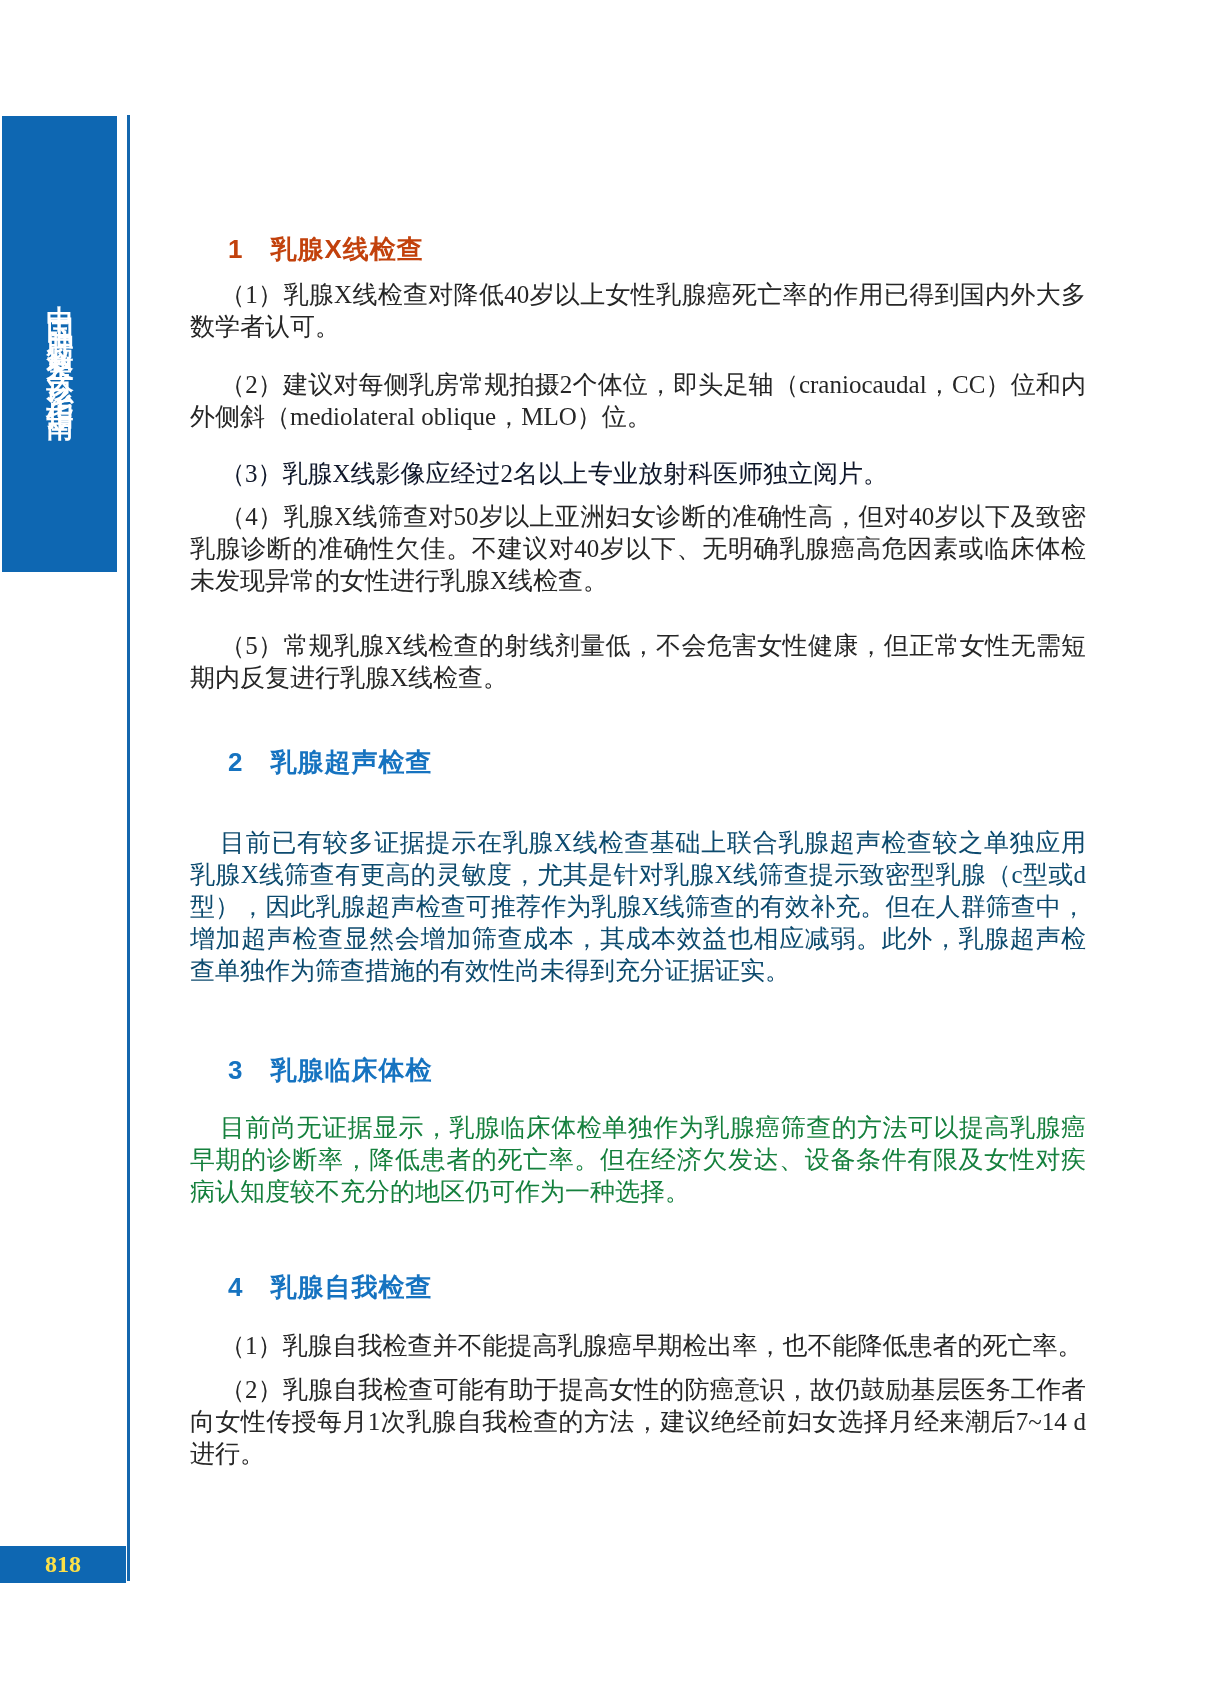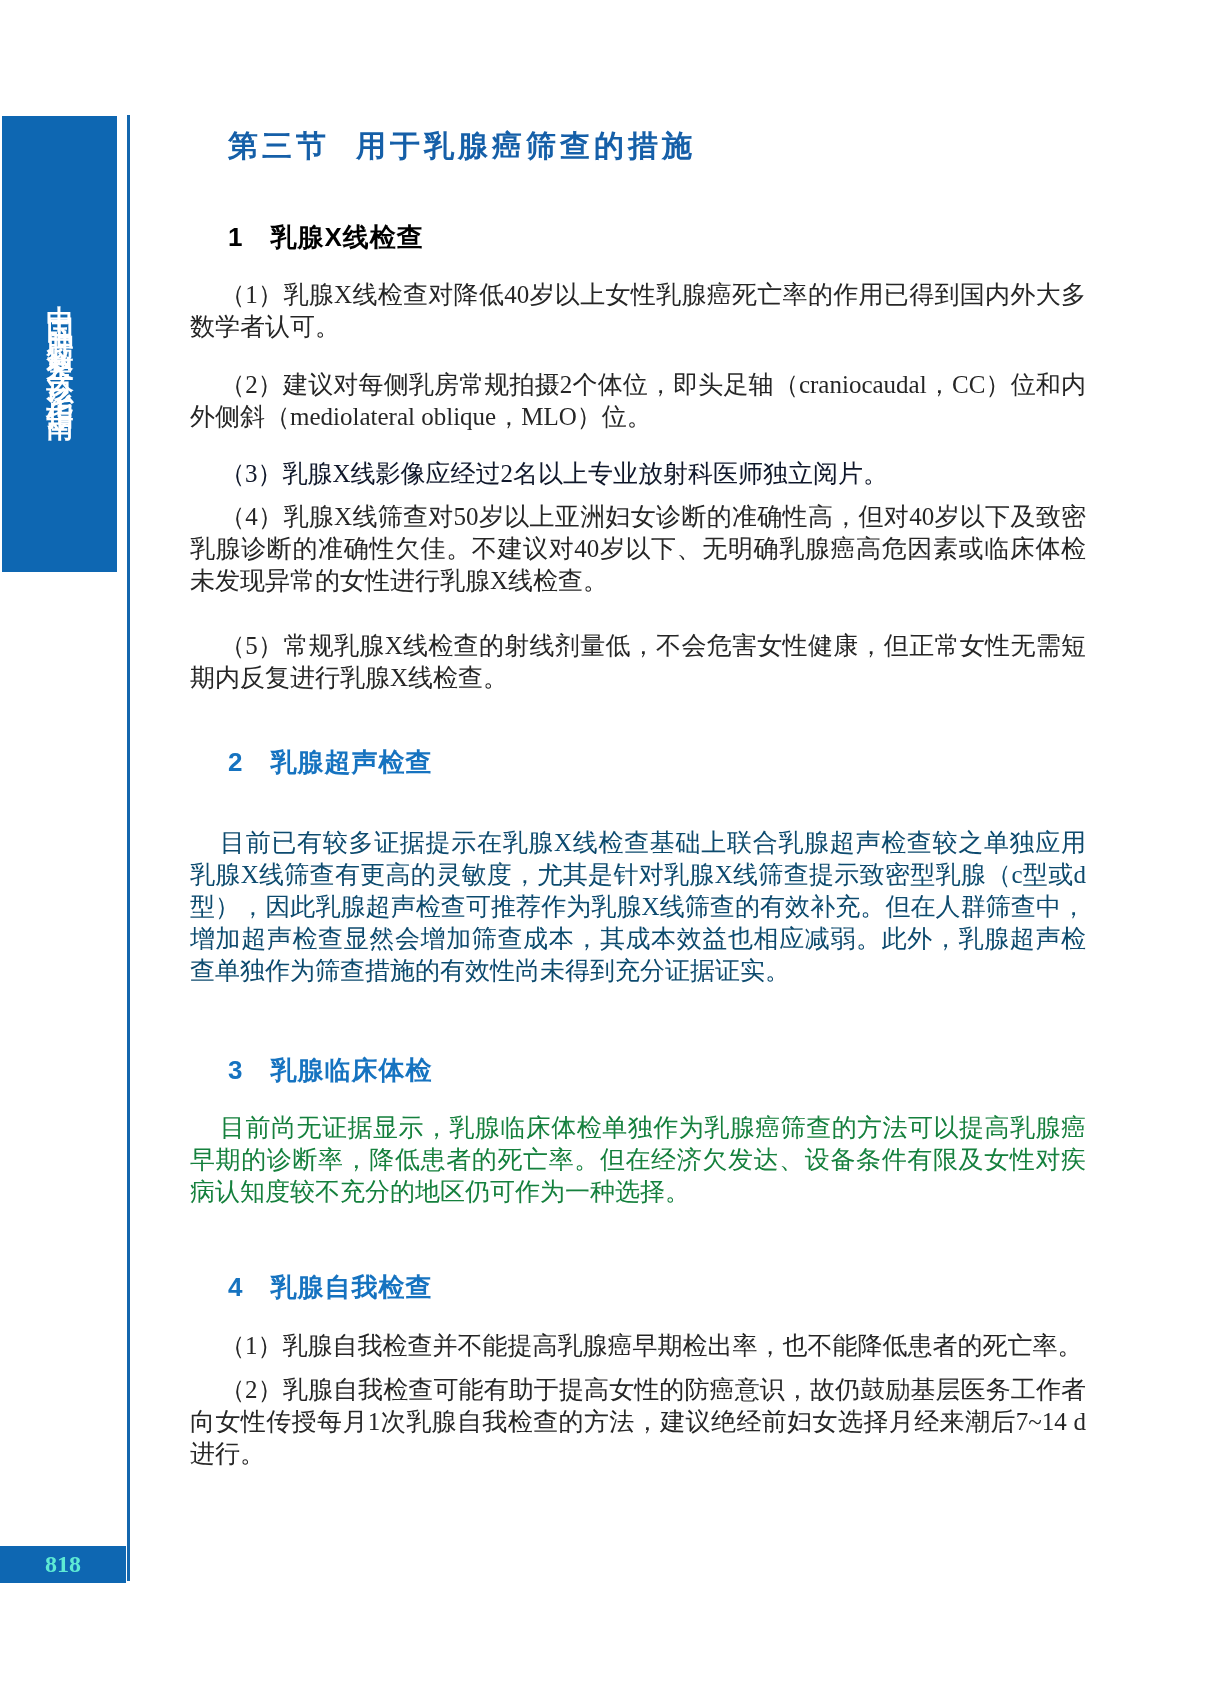--- a/index.html
+++ b/index.html
@@ -13,21 +13,21 @@
     display:flex; align-items:center; justify-content:center;
   }
   .spine-text {
     writing-mode:vertical-rl; text-orientation:upright;
     color:#ffffff; font-family:"Liberation Sans","DejaVu Sans",sans-serif;
     font-weight:bold; font-size:27px; letter-spacing:12px; line-height:1;
   }
   .vrule { position:absolute; left:127px; top:115px; width:3px; }
   .badge {
     position:absolute; left:0; top:1546px; width:126px; height:37px;
-    color:#5eead4; font-family:"Liberation Serif","DejaVu Serif",serif;
+    color:#fde047; font-family:"Liberation Serif","DejaVu Serif",serif;
     font-weight:bold; font-size:24px;
     display:flex; align-items:center; justify-content:center;
   }
   
   .content { position:absolute; left:190px; top:0; width:896px; height:1696px; }
   .chapter-title {
     position:absolute; left:38px; top:126px;
     font-size:30px; font-weight:bold; letter-spacing:4px; white-space:nowrap;
   }
   .chapter-title .gap { display:inline-block; width:26px; }
@@ -53,25 +53,22 @@
   </div>
 
   <div class="vrule" style="height: 1466px; background: rgb(20, 103, 174);"></div>
 
   <div class="badge" style="background: rgb(14, 103, 178);">
     <span>818</span>
   </div>
 
   <div class="content">
 
-    <div class="chapter-title" style="color: rgb(21, 95, 168);">
-      <span>第三节</span><span class="gap"></span><span>用于乳腺癌筛查的措施</span>
-    </div>
 
-    <div class="sec-h" style="top: 220px; color: #000000;">
+    <div class="sec-h" style="top: 232px; color: #c2410c;">
       <span class="num">1</span><span>乳腺X线检查</span>
     </div>
     <div class="para" style="top: 279px; color: rgb(38, 38, 38);">（1）乳腺X线检查对降低40岁以上女性乳腺癌死亡率的作用已得到国内外大多数学者认可。</div>
     <div class="para" style="top: 369px; color: rgb(38, 38, 38);">（2）建议对每侧乳房常规拍摄2个体位，即头足轴（craniocaudal，CC）位和内外侧斜（mediolateral oblique，MLO）位。</div>
     <div class="para" style="top: 458px; color: #0f172a;">（3）乳腺X线影像应经过2名以上专业放射科医师独立阅片。</div>
     <div class="para" style="top: 501px; color: rgb(38, 38, 38);">（4）乳腺X线筛查对50岁以上亚洲妇女诊断的准确性高，但对40岁以下及致密乳腺诊断的准确性欠佳。不建议对40岁以下、无明确乳腺癌高危因素或临床体检未发现异常的女性进行乳腺X线检查。</div>
     <div class="para" style="top: 630px; color: rgb(38, 38, 38);">（5）常规乳腺X线检查的射线剂量低，不会危害女性健康，但正常女性无需短期内反复进行乳腺X线检查。</div>
 
     <div class="sec-h" style="top: 745px; color: rgb(22, 115, 192);">
       <span class="num">2</span><span>乳腺超声检查</span>

